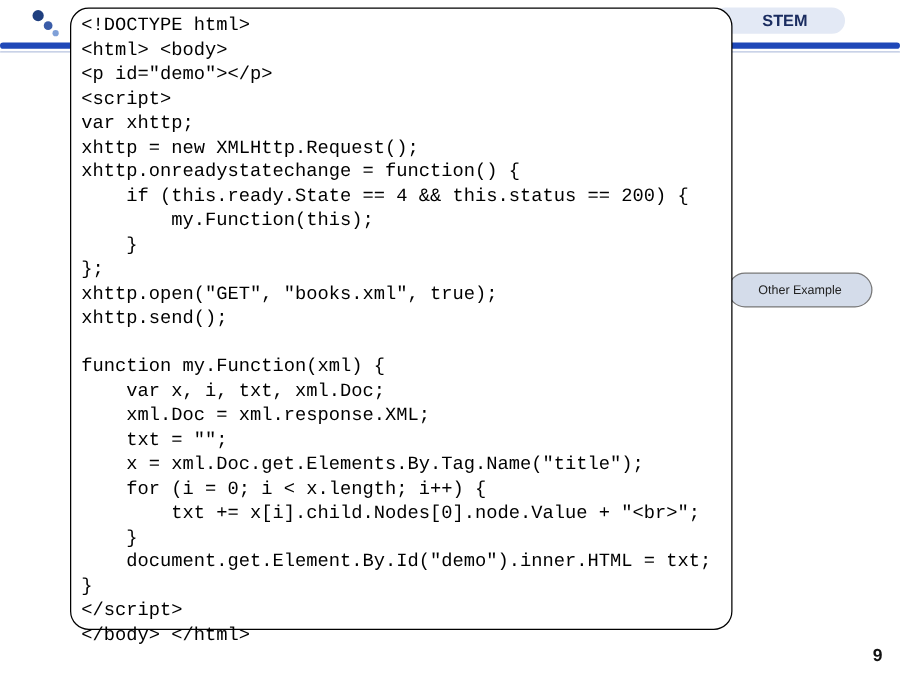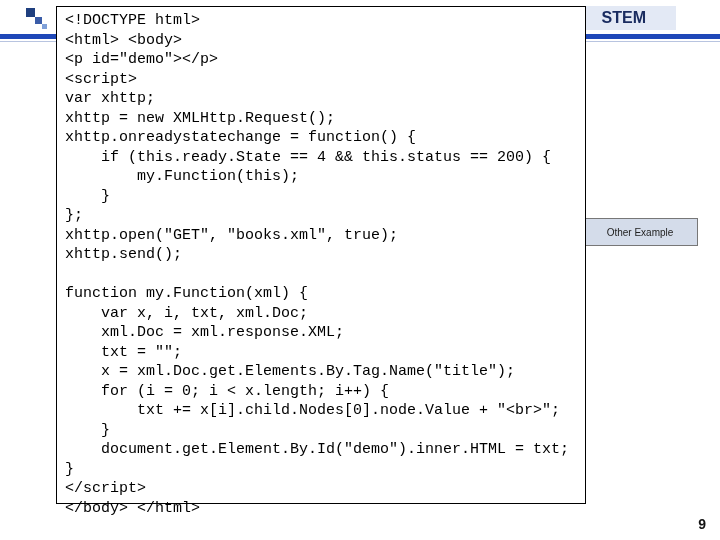--- a/index.html
+++ b/index.html
@@ -1,15 +1,15 @@
 <!DOCTYPE html>
 <html><head>
 <meta charset="utf-8">
 <style>
-  * { margin: 0; padding: 0; box-sizing: border-box; }
+  * { margin: 0; padding: 0; box-sizing: border-box; border-radius: 15px; }
   body {
     width: 720px;
     height: 540px;
     background: #ffffff;
     position: relative;
     font-family: Arial, sans-serif;
   }
   .header-bar {
     position: absolute;
     top: 0; left: 0; right: 0;
@@ -29,21 +29,21 @@
   .sq.s1 { left: 0; top: 0; width:9px; height:9px;}
   .sq.s2 { left: 9px; top: 9px; width:7px; height:7px; background:#3a5ca8;}
   .sq.s3 { left: 16px; top: 16px; width:5px; height:5px; background:#7fa0d8;}
   .header-title {
     position: absolute;
     right: 44px;
     top: 6px;
     background: #e3e9f5;
     padding: 3px 30px 3px 40px;
     font-weight: bold;
-    font-size: 16px;
+    font-size: 13px;
     color: #1a2c60;
   }
   .blue-underline {
     position: absolute;
     top: 34px;
     left: 0;
     right: 0;
     height: 5px;
     background: #1f48b8;
   }

